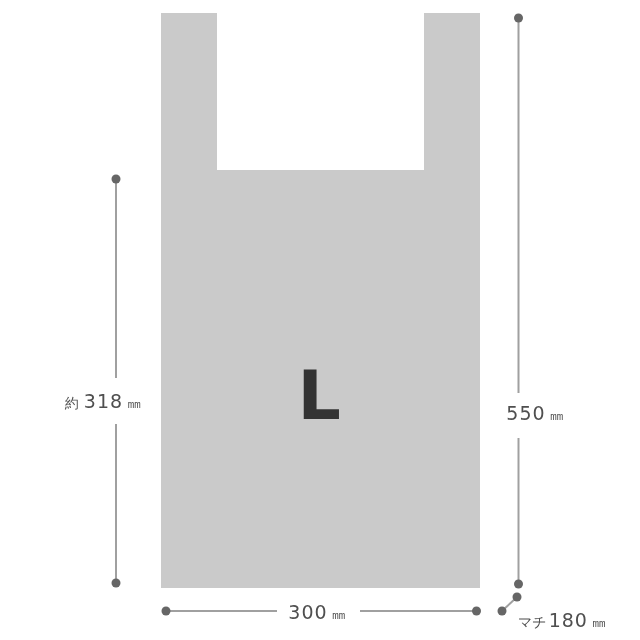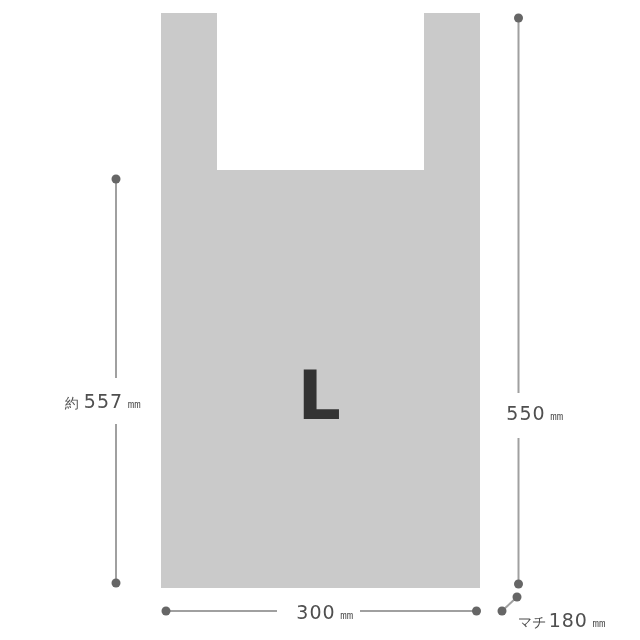--- a/index.html
+++ b/index.html
@@ -109,30 +109,30 @@
       <circle cx="518.5" cy="584" r="4.5"></circle>
       <circle cx="166" cy="611" r="4.5"></circle>
       <circle cx="476.5" cy="611" r="4.5"></circle>
       <circle cx="502" cy="611" r="4.5"></circle>
       <circle cx="517" cy="597" r="4.5"></circle>
     </g>
   </svg>
 
   <div class="dim-label centered" style="left:103px; top:401px;">
     <span class="kanji">約</span>
-    <span class="num">557</span>
+    <span class="num">318</span>
     <span class="unit">㎜</span>
   </div>
 
   <div class="dim-label centered" style="left:535px; top:413px;">
     <span class="num">550</span>
     <span class="unit">㎜</span>
   </div>
 
-  <div class="dim-label centered" style="left:325px; top:612px;">
+  <div class="dim-label centered" style="left:317px; top:612px;">
     <span class="num">300</span>
     <span class="unit">㎜</span>
   </div>
 
   <div class="dim-label left-anchored" style="left:518px; top:620px;">
     <span class="kanji" style="margin-right:2px;">マチ</span>
     <span class="num">180</span>
     <span class="unit">㎜</span>
   </div>
 

